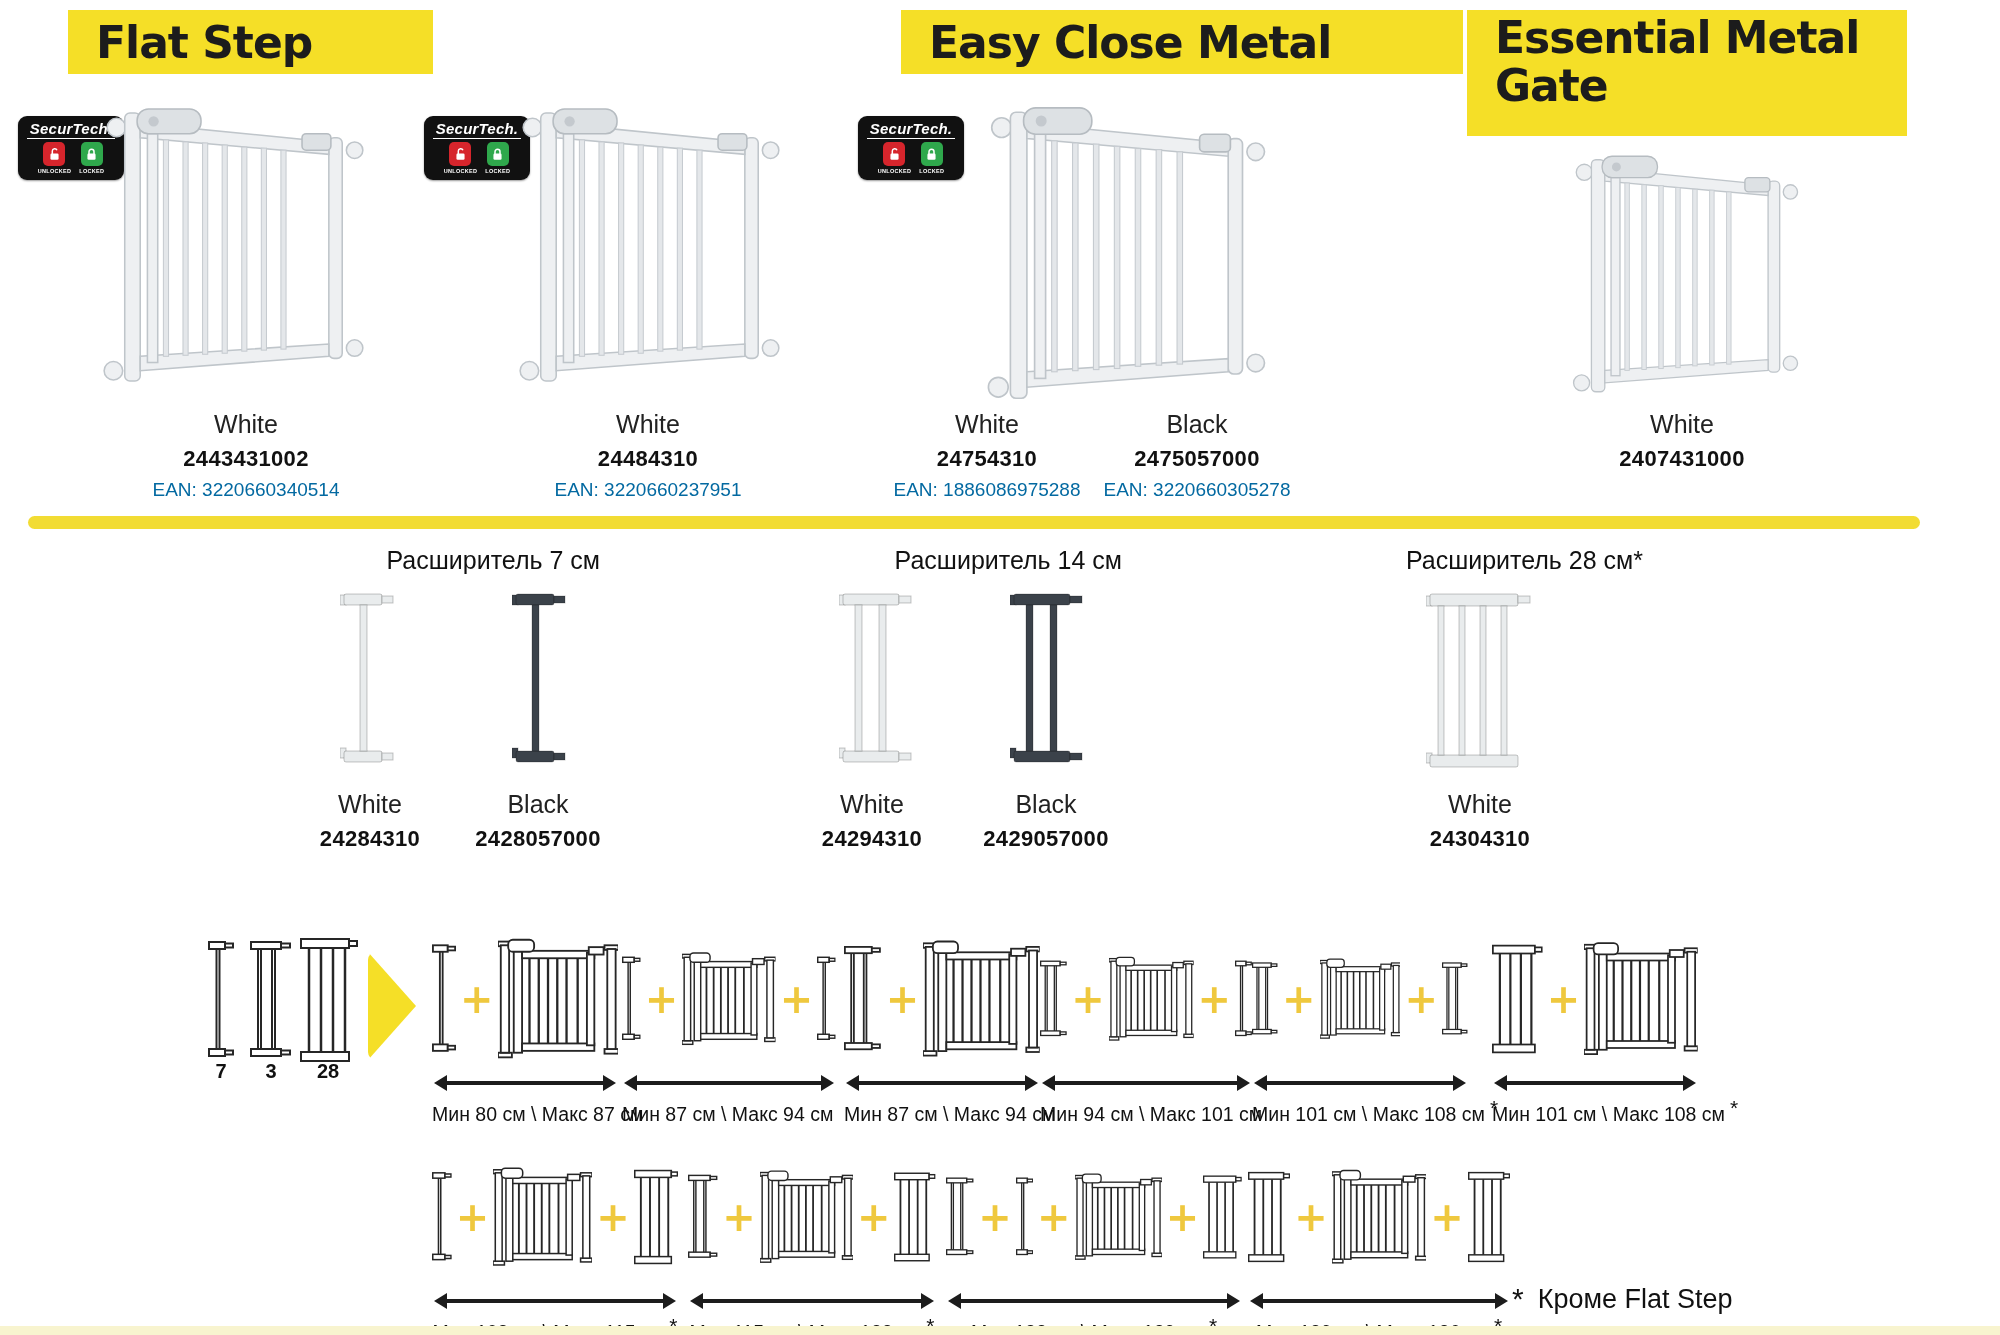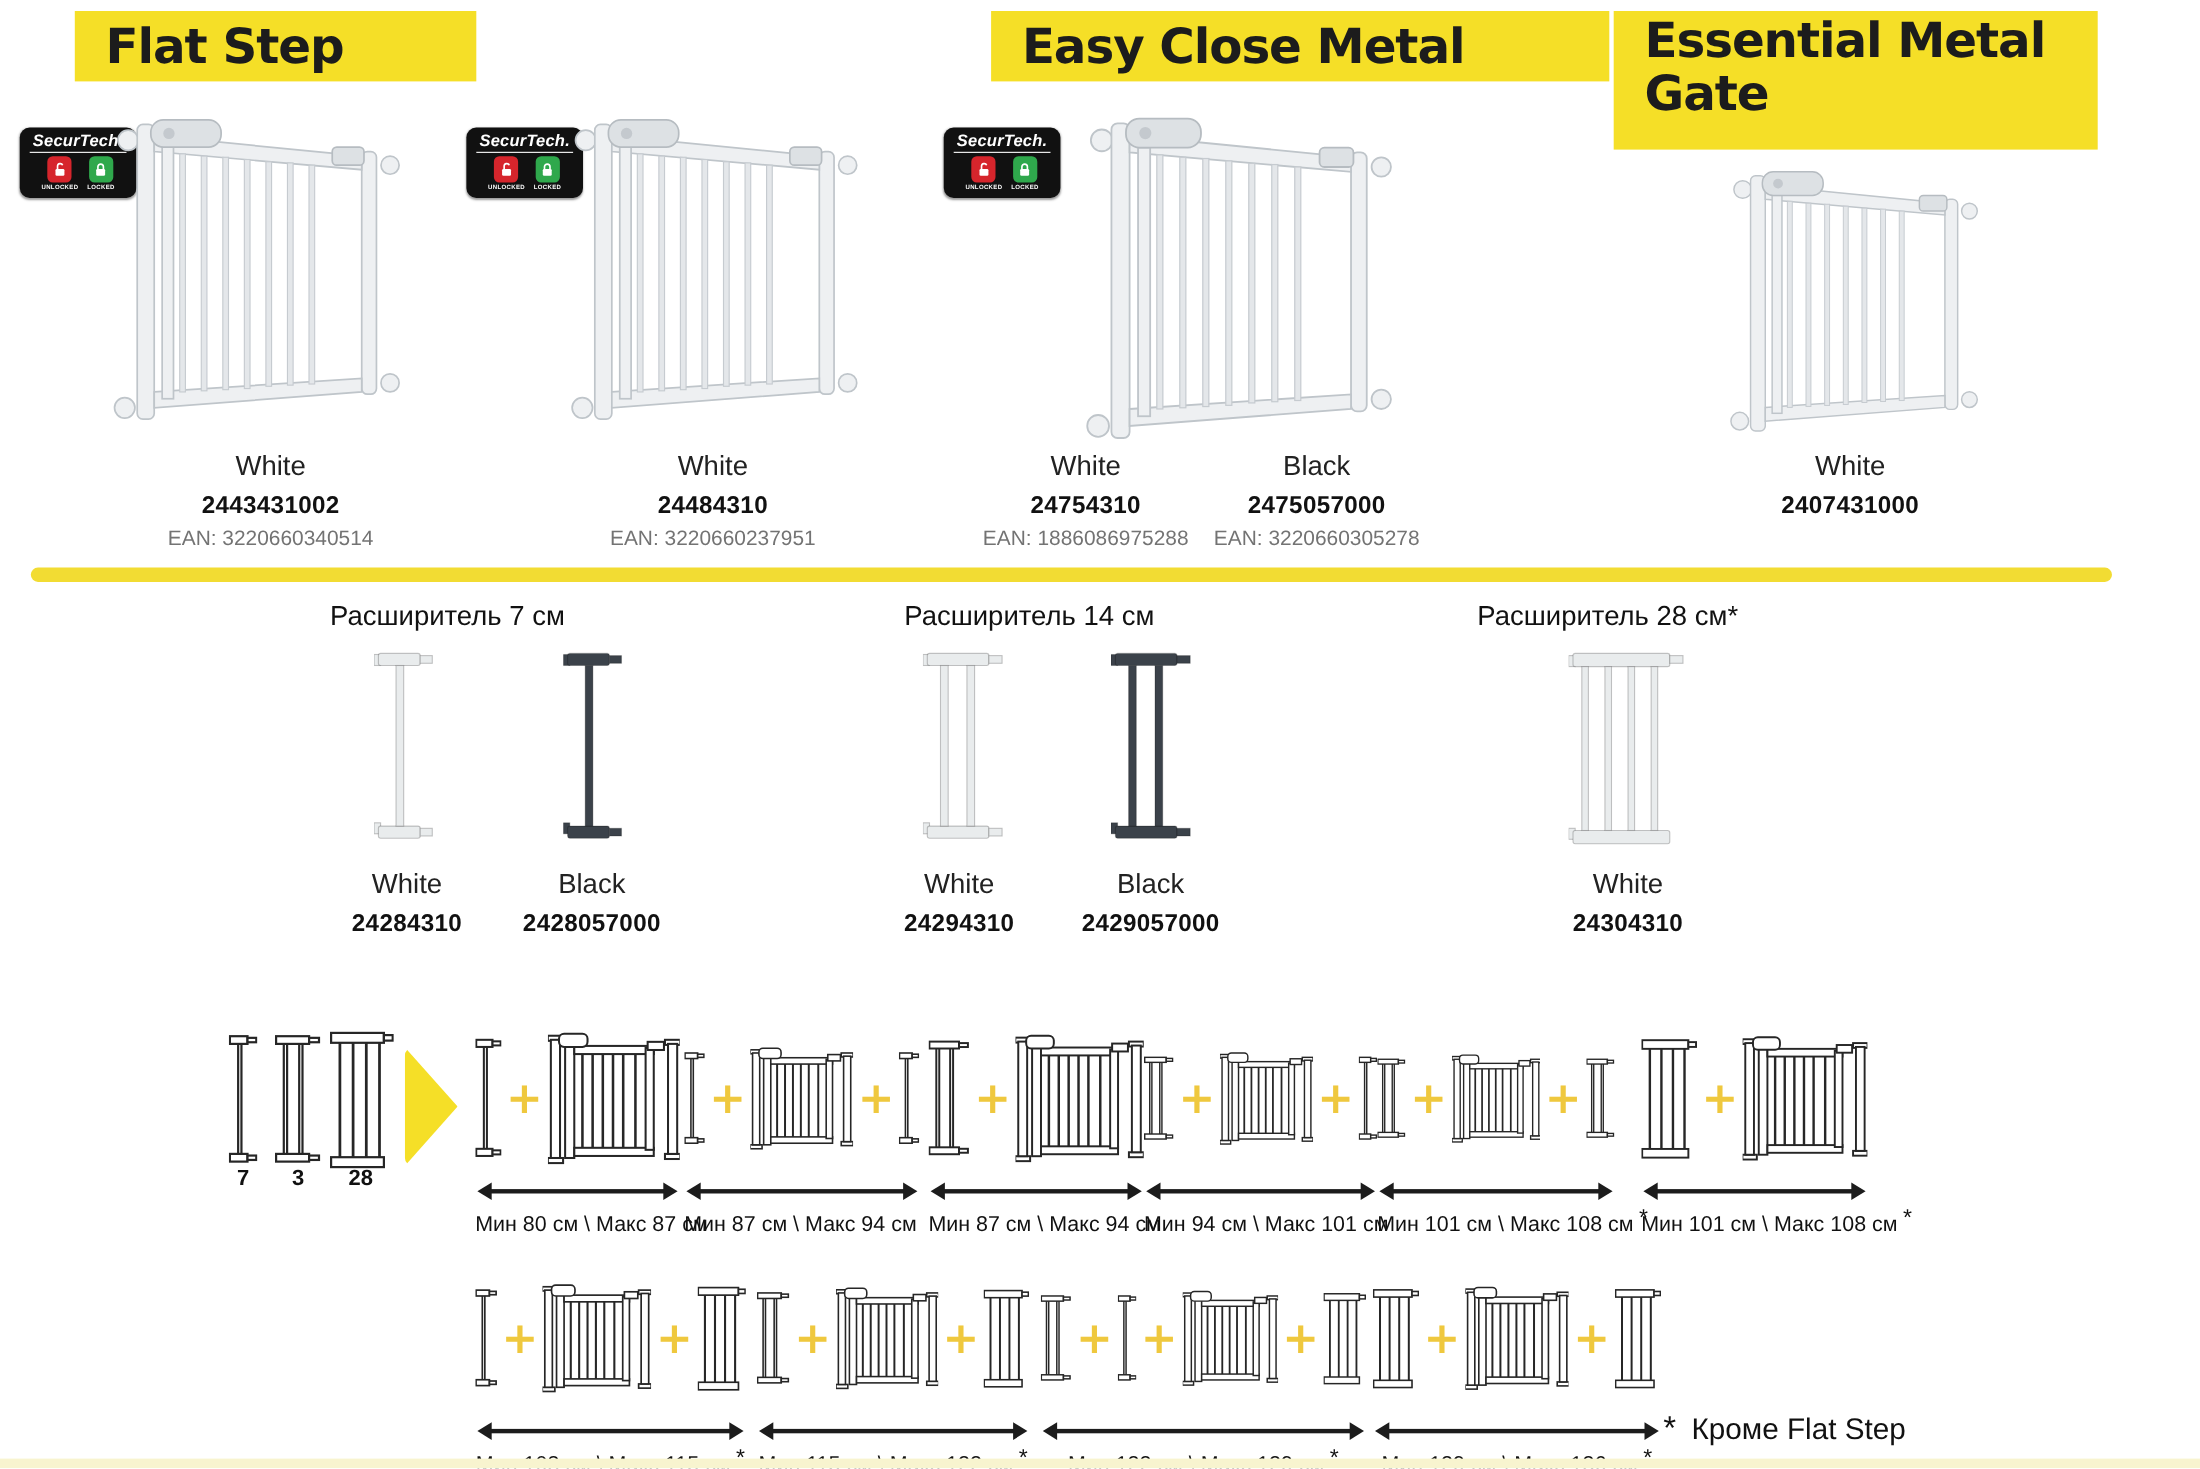--- a/index.html
+++ b/index.html
@@ -32,27 +32,27 @@
   .st-lock { display:flex; flex-direction:column; align-items:center; }
   .lock-tile { width:22px; height:24px; border-radius:5px; display:flex; align-items:center; justify-content:center; }
   .lock-tile.red { background:#D6252C; }
   .lock-tile.green { background:#2FA84C; }
   .st-lbl { color:#fff; font-size:5.5px; font-weight:700; margin-top:1.5px; letter-spacing:.3px; }
   
   .photo { position:absolute; }
   .vlabel { position:absolute; width:240px; text-align:center; top:410px; }
   .vcolor { font-size:25px; color:#222; }
   .vsku   { font-size:22px; font-weight:700; margin-top:7px; letter-spacing:.3px; color:#111; }
-  .vean   { font-size:19px; margin-top:7px; color:#737373; }
+  .vean   { font-size:19px; margin-top:7px; color:#0369a1; }
   
   .divider { position:absolute; left:28px; top:516px; width:1892px; height:13px;
              background:#F2DC33; border-radius:7px; }
   .bottom-strip { position:absolute; left:0; top:1326px; width:2000px; height:9px; background:#F8F4CF; }
   
-  .ext-title { position:absolute; top:546px; width:300px; text-align:left;
+  .ext-title { position:absolute; top:546px; width:300px; text-align:right;
                font-size:25px; color:#111; }
   .ext-photo { position:absolute; top:588px; }
   .white-ext { color:#e9eced; }
   .black-ext { color:#3b424a; }
   .ext-label { position:absolute; width:200px; text-align:center; }
   .ext-label .vcolor { font-size:25px; }
   .ext-label .vsku { font-size:22px; }
   
   .key-ext { position:absolute; }
   .key-num { position:absolute; top:1060px; font-size:20px; font-weight:700; color:#111; width:40px; text-align:center; }

